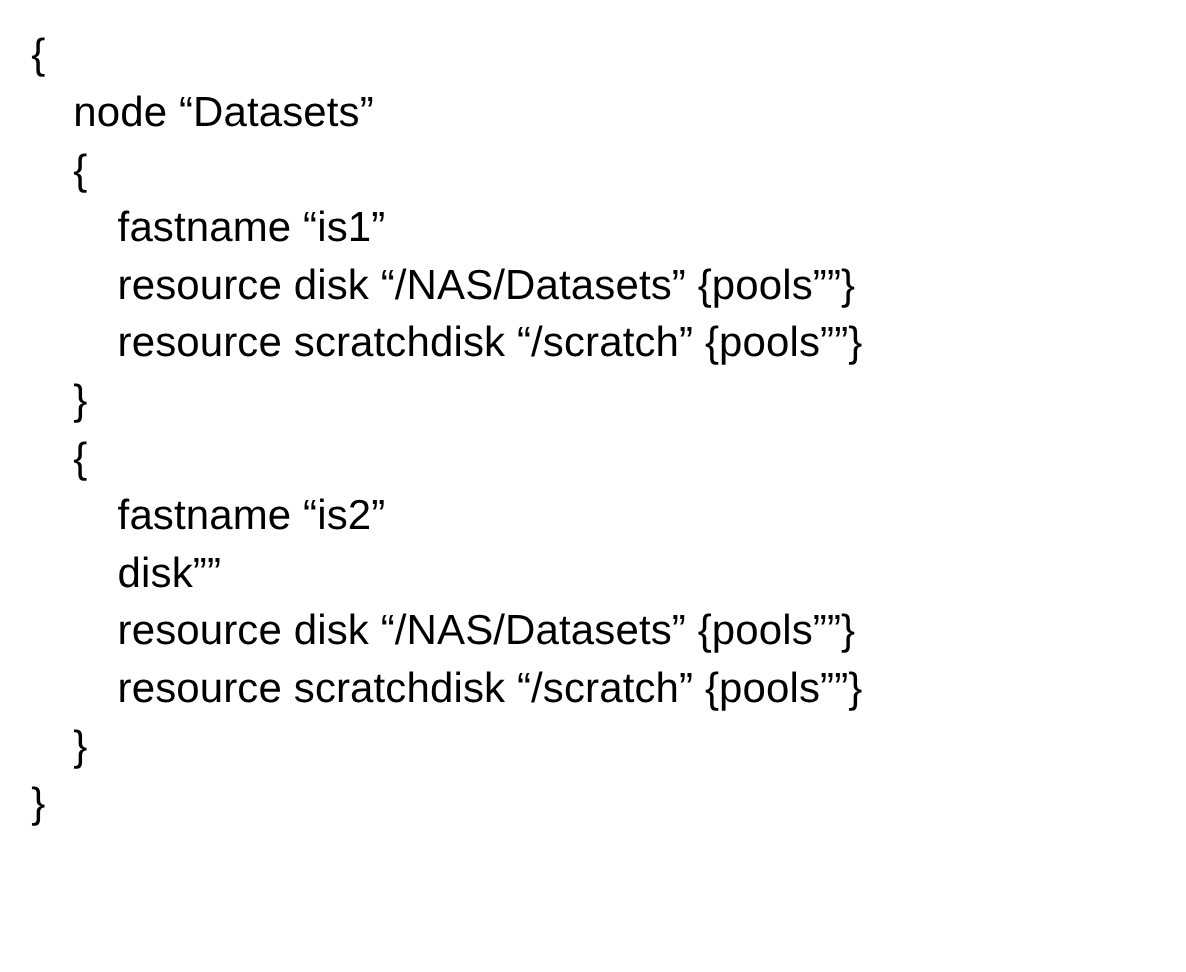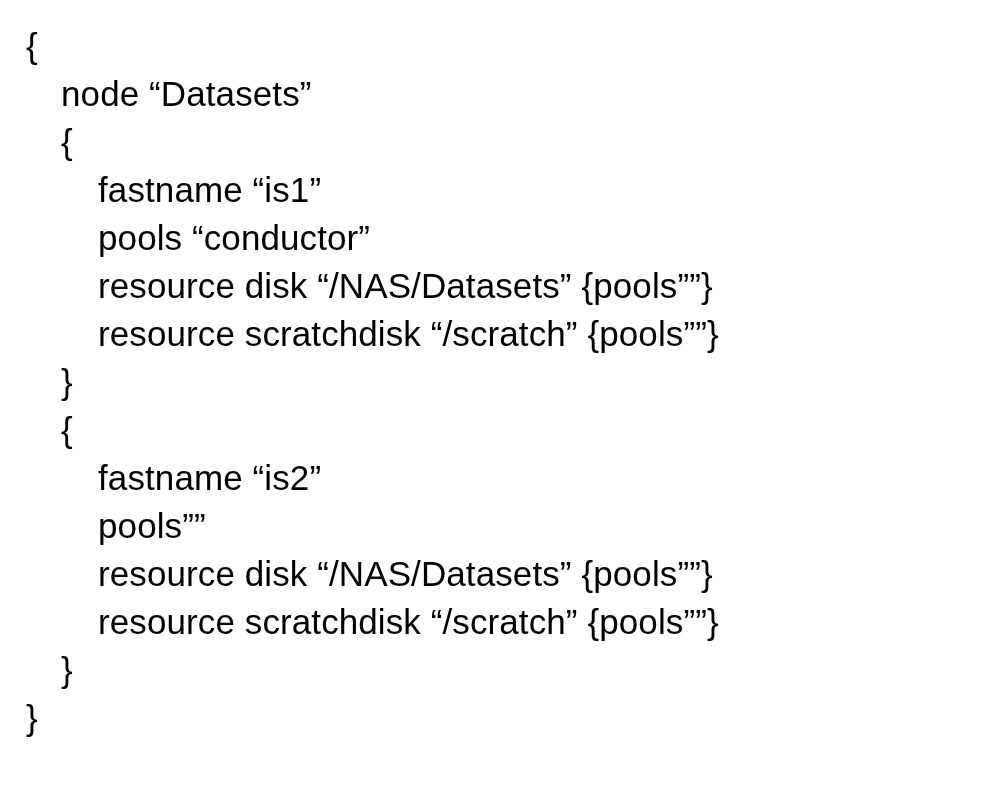--- a/index.html
+++ b/index.html
@@ -39,24 +39,23 @@
   .indent-2 { padding-left: 98px; }
 </style>
 </head>
 <body>
 
 <div id="config-listing" style="color: rgb(0, 0, 0); background: rgb(255, 255, 255);">
     <div class="code-line indent-0">{</div>
     <div class="code-line indent-1">node “Datasets”</div>
     <div class="code-line indent-1">{</div>
     <div class="code-line indent-2">fastname “is1”</div>
-    <div class="code-line indent-2">pools “conductor”</div>
     <div class="code-line indent-2">resource disk “/NAS/Datasets” {pools””}</div>
     <div class="code-line indent-2">resource scratchdisk “/scratch” {pools””}</div>
     <div class="code-line indent-1">}</div>
     <div class="code-line indent-1">{</div>
     <div class="code-line indent-2">fastname “is2”</div>
-    <div class="code-line indent-2">pools””</div>
+    <div class="code-line indent-2">disk””</div>
     <div class="code-line indent-2">resource disk “/NAS/Datasets” {pools””}</div>
     <div class="code-line indent-2">resource scratchdisk “/scratch” {pools””}</div>
     <div class="code-line indent-1">}</div>
     <div class="code-line indent-0">}</div>
   </div>
 
 </body></html>

